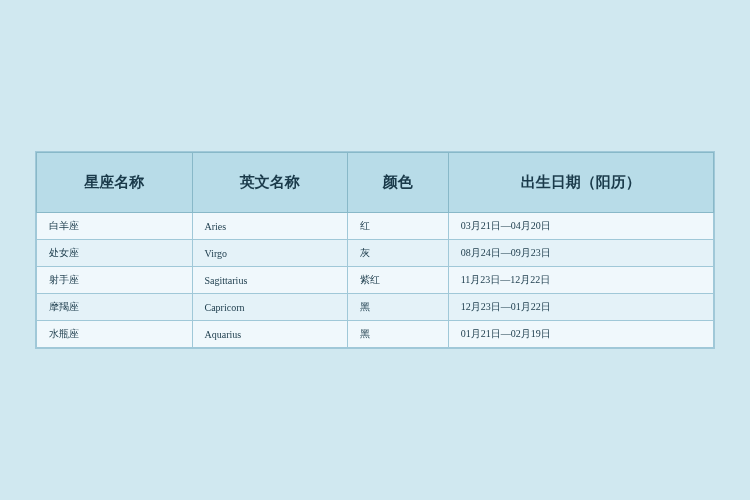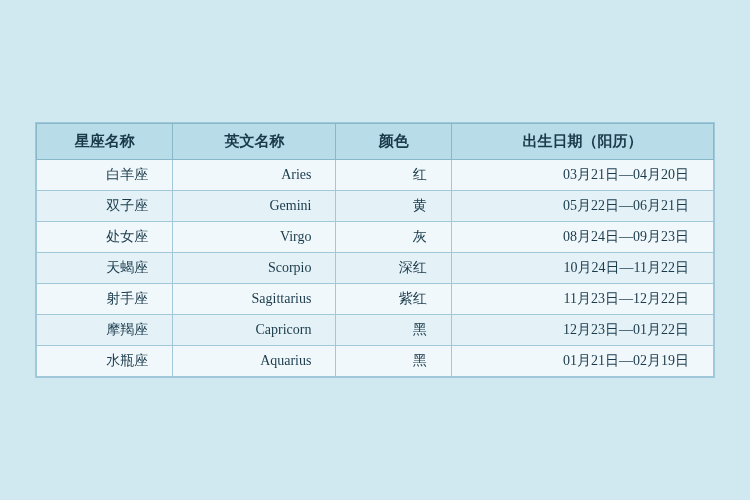--- a/index.html
+++ b/index.html
@@ -26,32 +26,32 @@
     }
 
     table {
       width: 100%;
       border-collapse: collapse;
     }
 
     thead tr th {
       background-color: #b8dce8;
       border: 1px solid #88b8c8;
-      padding: 8px 12px;
+      padding: 20px 12px;
       text-align: center;
       font-weight: bold;
       font-size: 15px;
       color: #1a3a4a;
     }
 
     tbody tr td {
       border: 1px solid #a0c8d8;
-      padding: 6px 24px;
-      text-align: right;
-      font-size: 14px;
+      padding: 6px 12px;
+      text-align: left;
+      font-size: 10px;
       color: #1a3a4a;
       background-color: #f0f8fc;
     }
 
     tbody tr:nth-child(even) td {
       background-color: #e4f2f8;
     }
   </style>
 </head>
 <body>
@@ -67,36 +67,24 @@
       </tr>
     </thead>
     <tbody id="table-body">
     <tr>
           <td>白羊座</td>
           <td>Aries</td>
           <td>红</td>
           <td>03月21日—04月20日</td>
         </tr>
         <tr>
-          <td>双子座</td>
-          <td>Gemini</td>
-          <td>黄</td>
-          <td>05月22日—06月21日</td>
-        </tr>
-        <tr>
           <td>处女座</td>
           <td>Virgo</td>
           <td>灰</td>
           <td>08月24日—09月23日</td>
-        </tr>
-        <tr>
-          <td>天蝎座</td>
-          <td>Scorpio</td>
-          <td>深红</td>
-          <td>10月24日—11月22日</td>
         </tr>
         <tr>
           <td>射手座</td>
           <td>Sagittarius</td>
           <td>紫红</td>
           <td>11月23日—12月22日</td>
         </tr>
         <tr>
           <td>摩羯座</td>
           <td>Capricorn</td>

